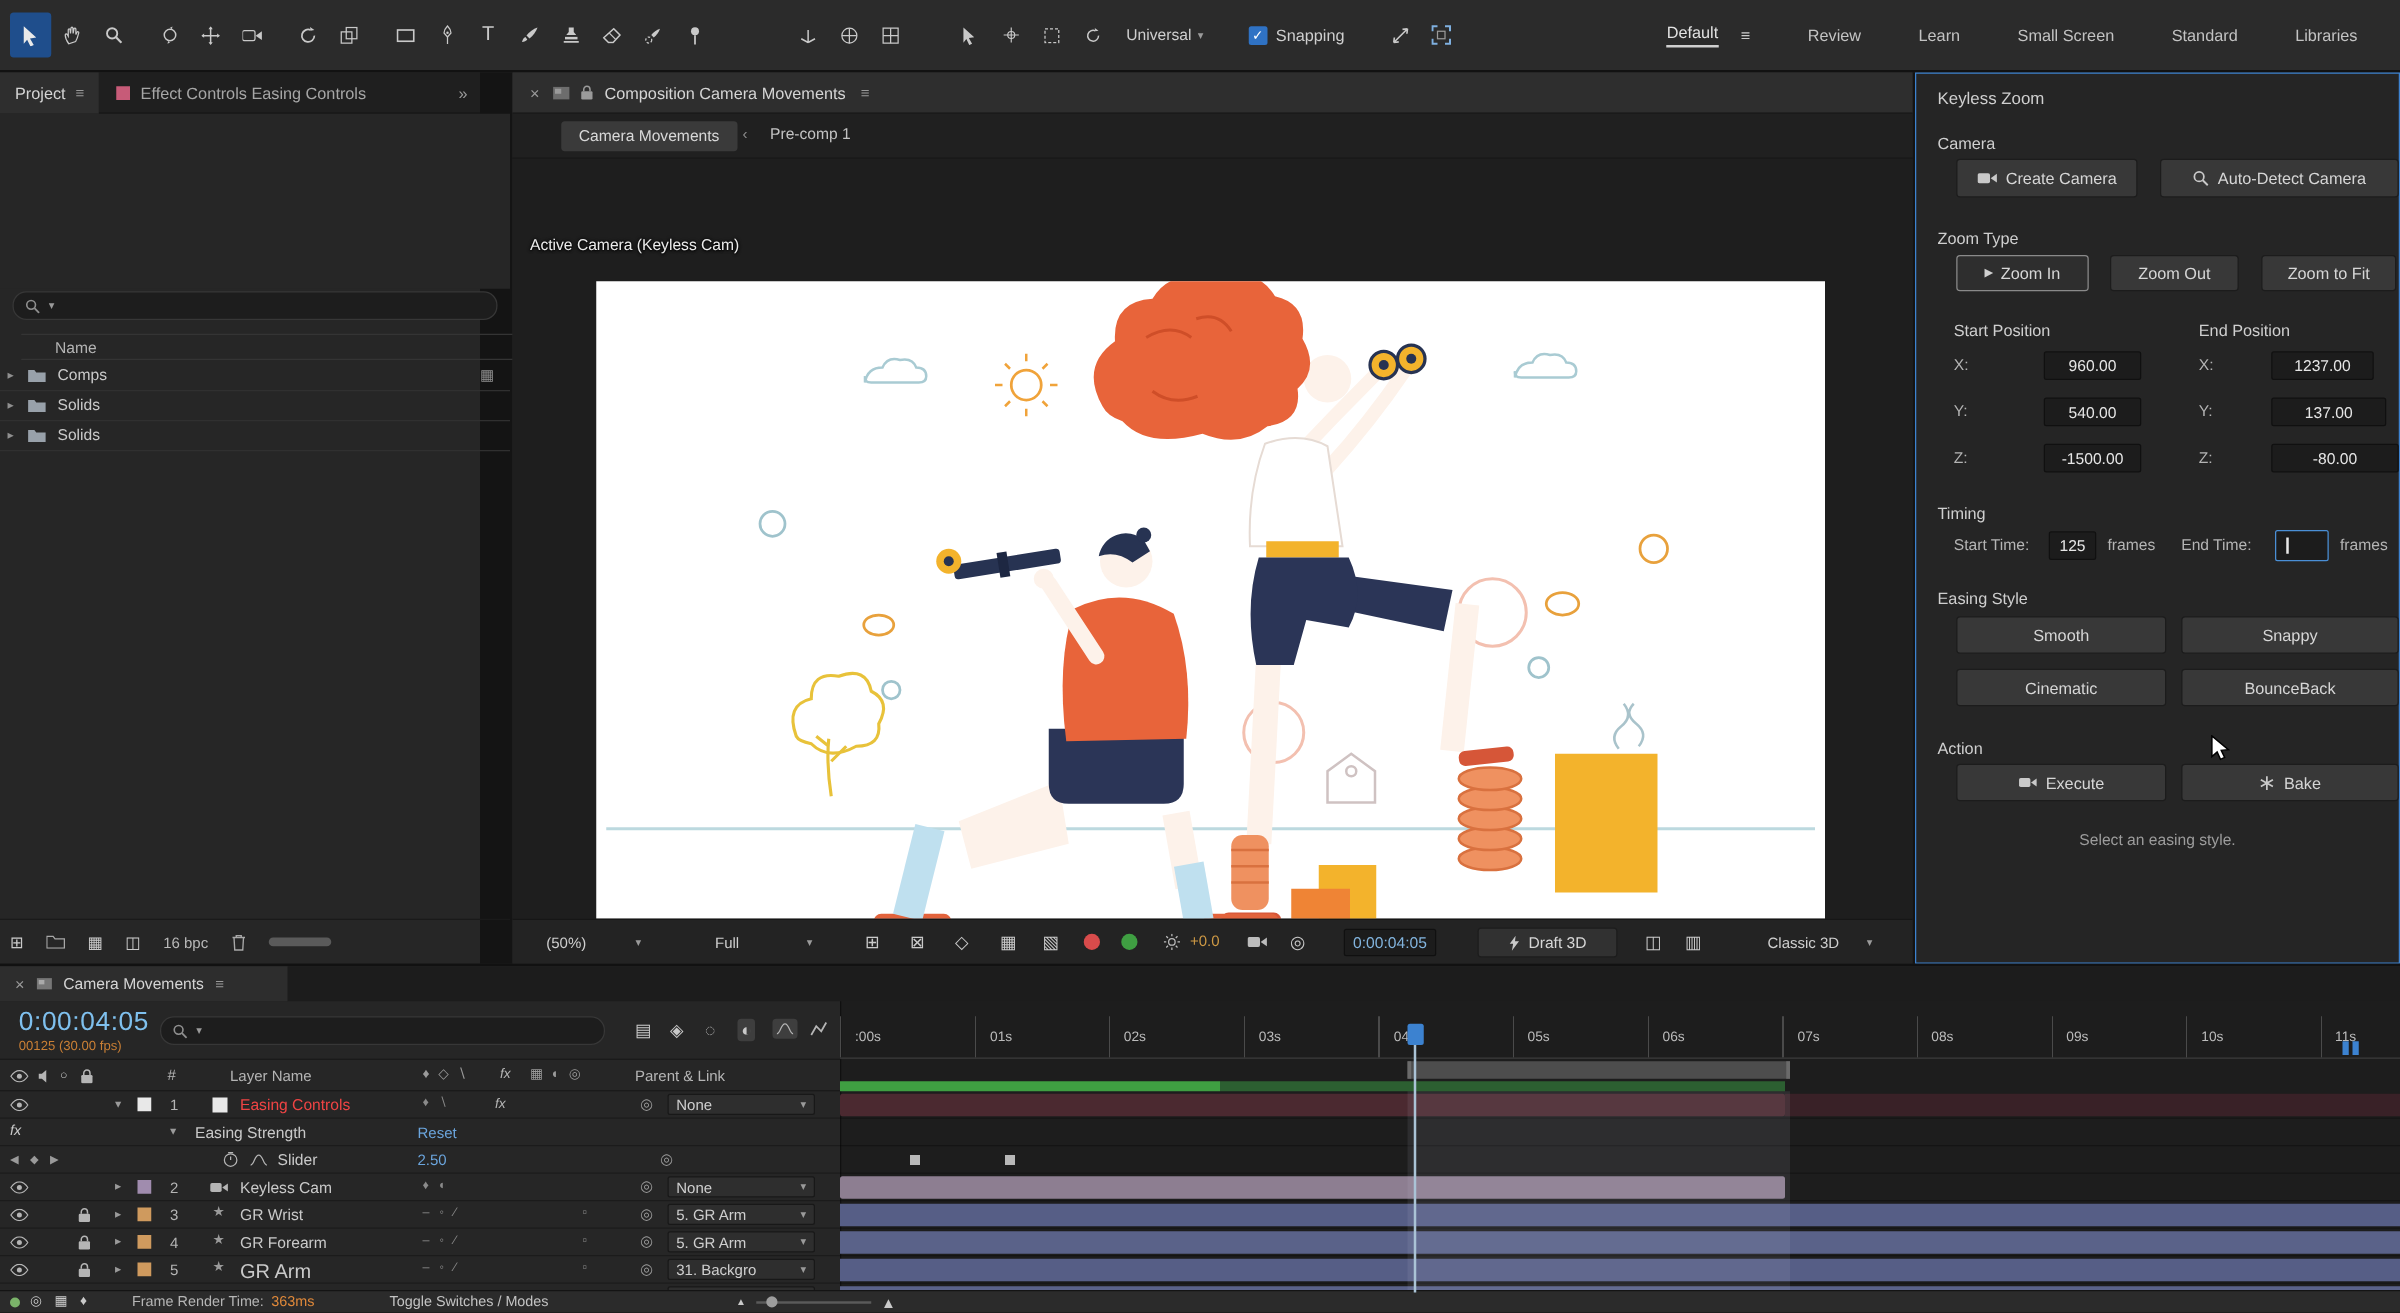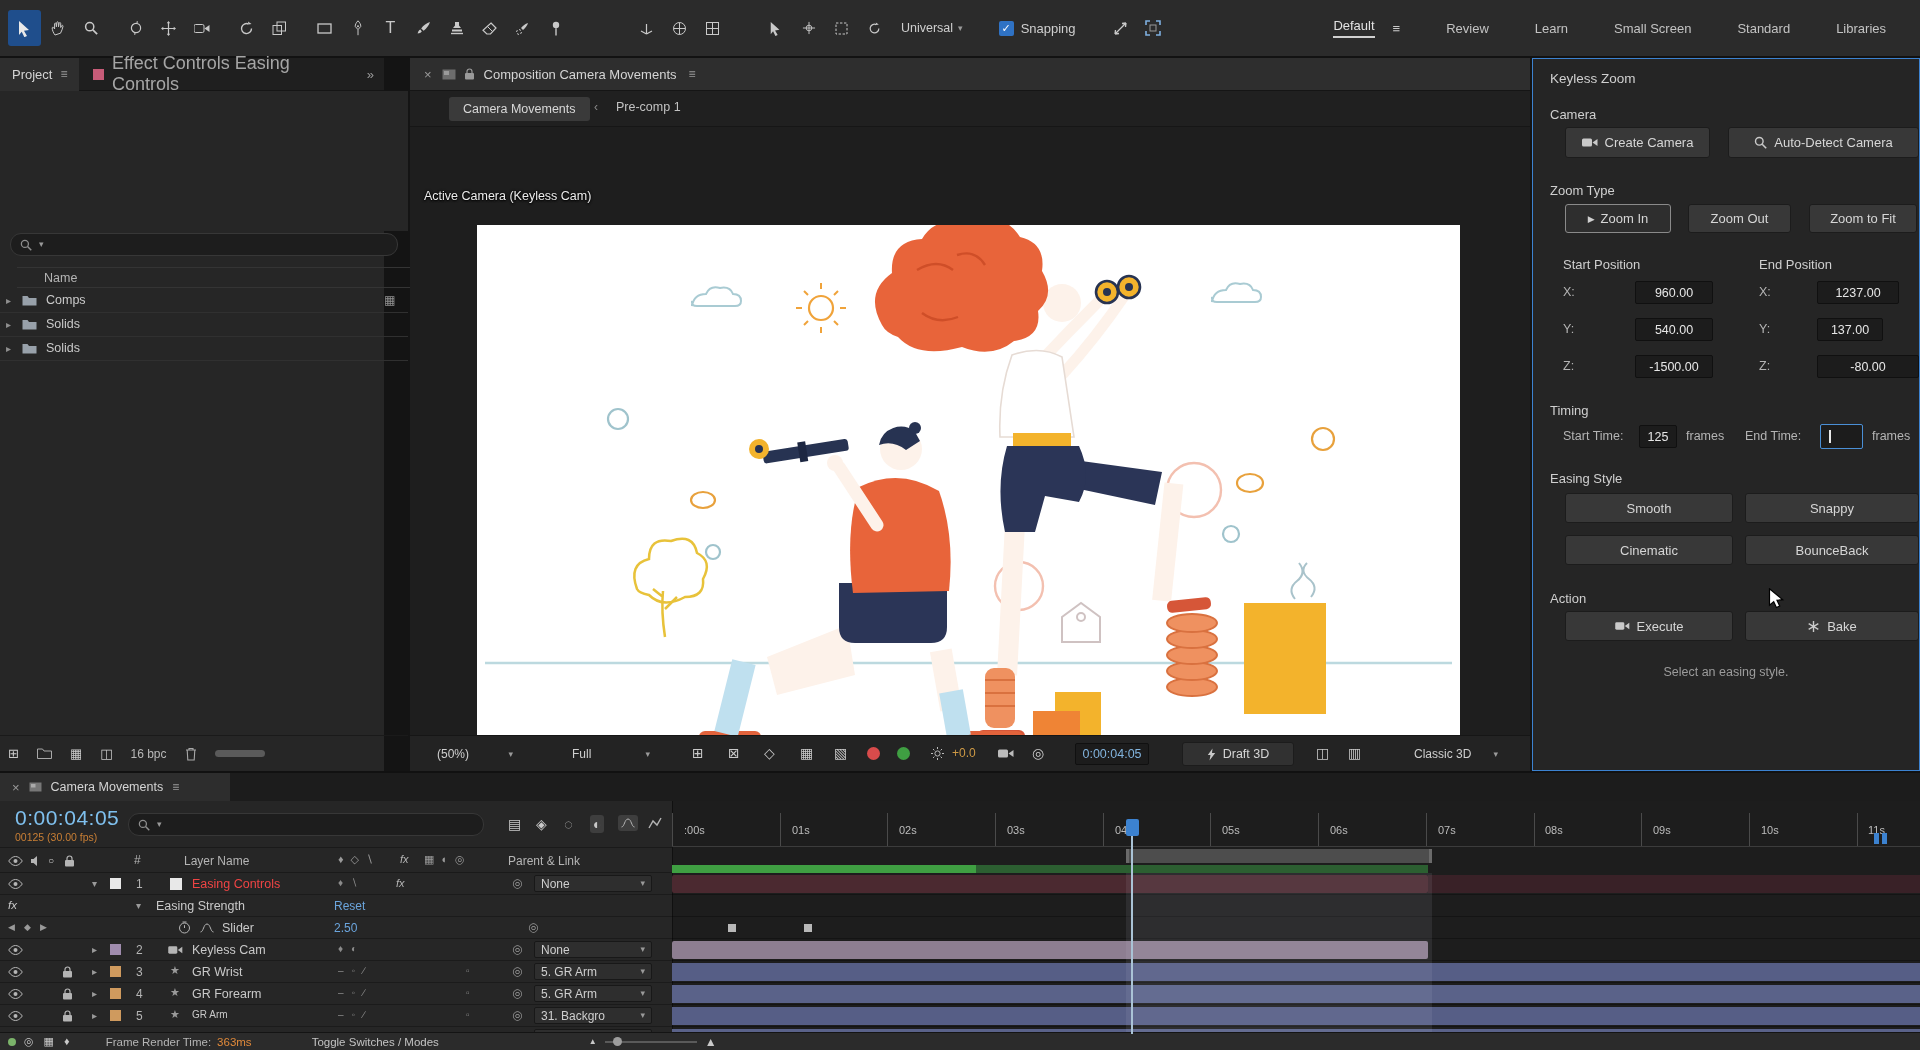--- a/index.html
+++ b/index.html
@@ -246,21 +246,21 @@
   </div>
 
   <div class="panel" style="left:0;top:58px;width:384px;height:713px">
     <div class="ptab">
       <div style="background:#2e2e2e;height:33px;display:flex;align-items:center;padding:0 12px;gap:8px">
         <span style="color:#d4d4d4">Project</span>
         <span class="glyph" style="font-size:12px;color:#9a9a9a">≡</span>
       </div>
       <div style="display:flex;align-items:center;gap:8px;padding:0 14px">
         <span style="width:11px;height:11px;background:#c75b78;display:inline-block"></span>
-        <span style="color:#a6a6a6;font-size:18px">Effect Controls Easing Controls</span>
+        <span style="color:#a6a6a6;font-size:13px">Effect Controls Easing Controls</span>
       </div>
       <span style="margin-left:auto;padding-right:10px;color:#9a9a9a">»</span>
     </div>
 
     <div class="r" style="left:0;top:33px;width:408px;height:140px;background:#262626"></div>
 
     <div class="r" style="left:10px;top:175px;width:388px;height:23px;background:#1d1d1d;border:1px solid #373737;border-radius:11px;display:flex;align-items:center;padding:0 9px;gap:7px">
       <span>
           <svg width="12" height="12" viewBox="0 0 13 13">
             <circle cx="5.3" cy="5.3" r="3.8" fill="none" stroke="#8f8f8f" stroke-width="1.4"></circle>
@@ -528,21 +528,21 @@
     <span class="lbl" style="left:226px;top:226px">X:</span>
     <div class="inp" style="left:284px;top:222px;width:82px;height:23px">
         <span>1237.00</span>
       </div>
 
     <span class="lbl" style="left:30px;top:263px">Y:</span>
     <div class="inp" style="left:102px;top:259px;width:78px;height:23px">
         <span>540.00</span>
       </div>
     <span class="lbl" style="left:226px;top:263px">Y:</span>
-    <div class="inp" style="left:284px;top:259px;width:66px;height:23px">
+    <div class="inp" style="left:284px;top:259px;width:92px;height:23px">
         <span>137.00</span>
       </div>
 
     <span class="lbl" style="left:30px;top:300px">Z:</span>
     <div class="inp" style="left:102px;top:296px;width:78px;height:23px">
         <span>-1500.00</span>
       </div>
     <span class="lbl" style="left:226px;top:300px">Z:</span>
     <div class="inp" style="left:284px;top:296px;width:102px;height:23px">
         <span>-80.00</span>
@@ -834,21 +834,21 @@
       <span class="r" style="left:62px;top:5px">
           <svg width="11" height="12" viewBox="0 0 11 12">
             <rect x="1" y="5" width="9" height="6.5" rx="1" fill="#b5b5b5"></rect>
             <path d="M3 5V3.5a2.5 2.5 0 0 1 5 0V5" fill="none" stroke="#b5b5b5" stroke-width="1.2"></path>
           </svg>
         </span>
       <span class="glyph r" style="left:92px;top:6px;font-size:10px;color:#9a9a9a">▸</span>
       <span class="r" style="left:110px;top:5px;width:11px;height:11px;background:#cf9a5e"></span>
       <span class="r" style="left:136px;top:4px;font-size:12px;color:#b5b5b5">5</span>
       <span class="glyph r" style="left:170px;top:4px;font-size:11px;color:#9a9a9a">★</span>
-      <span class="r" style="left:192px;top:4px;font-size:10px;color:#c9c9c9">GR Arm</span>
+      <span class="r" style="left:192px;top:4px;font-size:16px;color:#c9c9c9">GR Arm</span>
       <span class="glyph r" style="left:338px;top:5px;font-size:10px;letter-spacing:8px;color:#8a8a8a">–◦∕</span>
       <span class="glyph r" style="left:466px;top:5px;font-size:10px;color:#8a8a8a">▫</span>
       <span class="glyph r" style="left:512px;top:4px;font-size:12px;color:#9a9a9a">◎</span>
       <div class="dd" style="left:534px;top:2px;width:118px;height:17px">
         <span>31. Backgro</span>
           <span class="caret">▾</span>
       </div>
     </div>
 
     <div class="trow" style="top:254px;height:7px;overflow:hidden">

